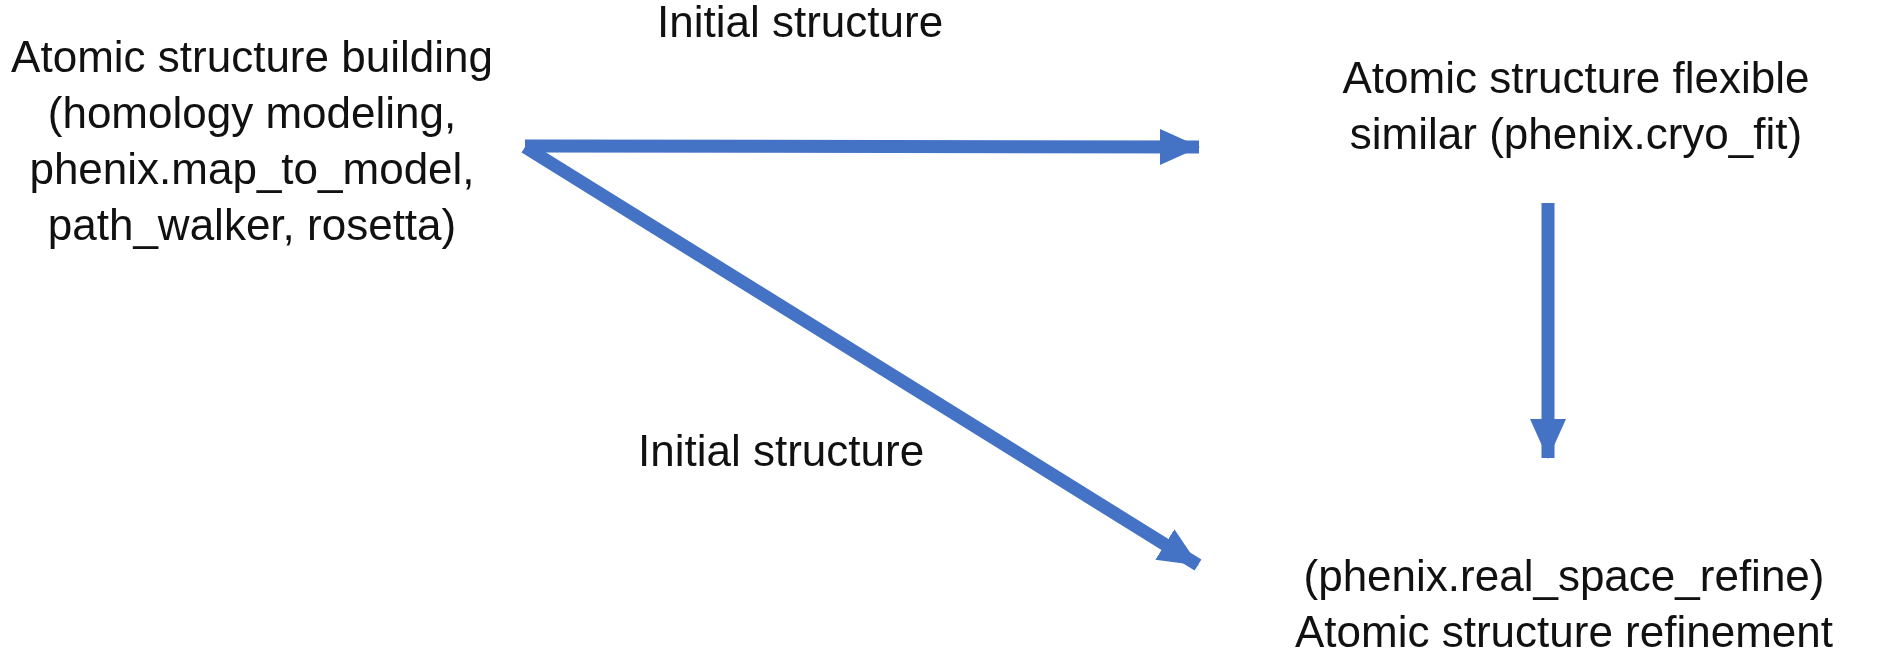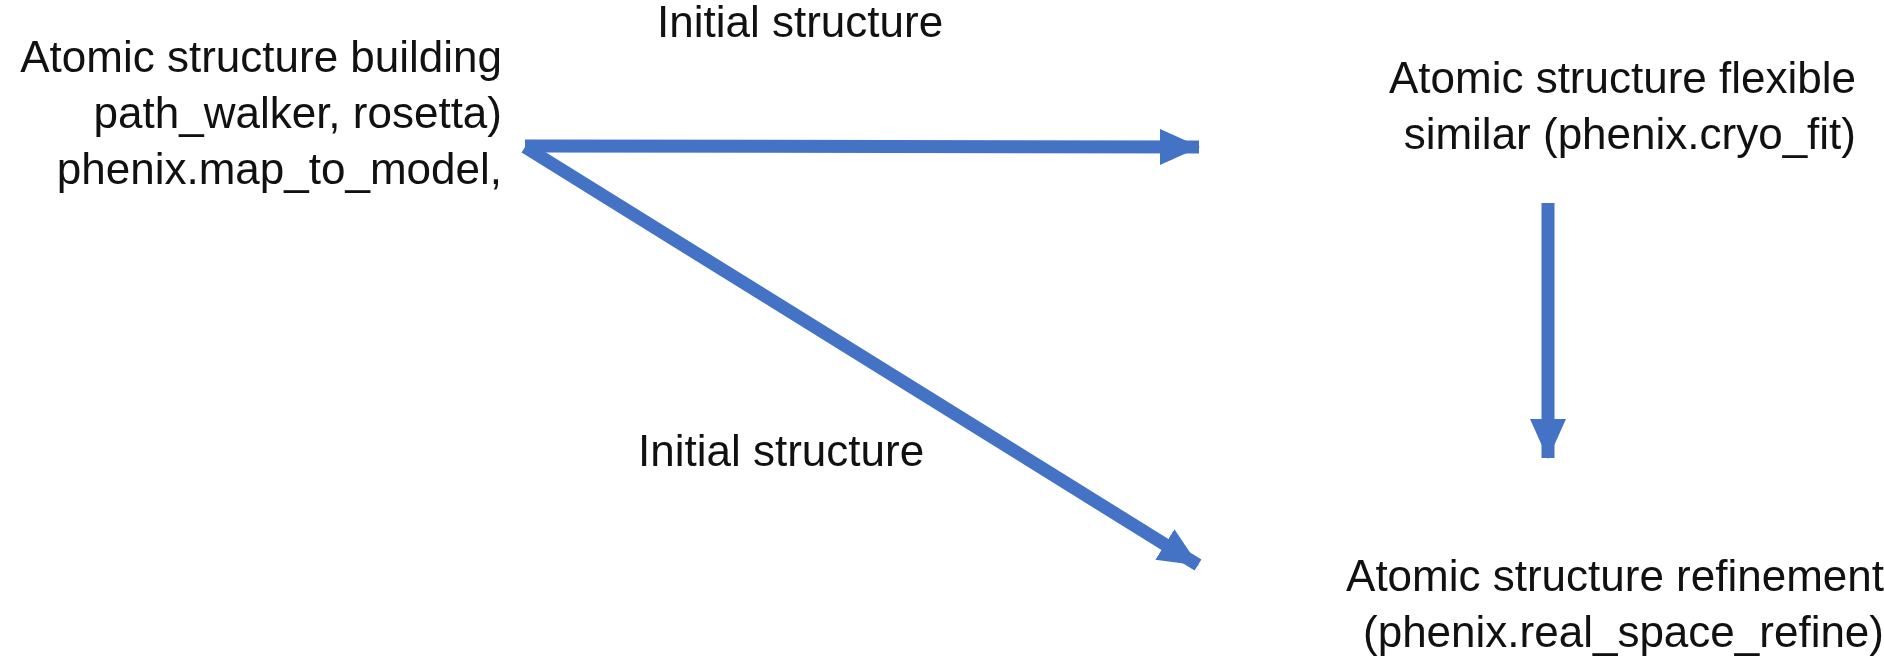--- a/index.html
+++ b/index.html
@@ -22,21 +22,21 @@
     top: 0;
     width: 1884px;
     height: 662px;
   }
   .txt {
     position: absolute;
     font-size: 44px;
     line-height: 56px;
     white-space: nowrap;
   }
-  .center { text-align: right; }
+  .center { text-align: center; }
   .left   { text-align: left; }
   .it     { }
   
   .node-building   { left: 2px;    top: 29px;  width: 500px; }
   .label-different { left: 657px;  top: -6px;  }
   .node-flexible   { left: 1296px; top: 23px;  width: 560px; margin-top: 27px; }
   .label-similar   { left: 638px;  top: 423px; }
   .node-refine     { left: 1244px; top: 548px; width: 640px; }
 </style>
 </head>
@@ -50,35 +50,36 @@
         <path d="M0,0 L40,18 L0,36 Z" fill="#4472C4"></path>
       </marker>
     </defs>
     <line x1="525" y1="146" x2="1199" y2="147" stroke-width="13" marker-end="url(#ah)" stroke="#4472C4"></line>
     <line x1="525" y1="147" x2="1198" y2="565" stroke-width="13" marker-end="url(#ah)" stroke="#4472C4"></line>
     <line x1="1548" y1="203" x2="1548" y2="458" stroke-width="13" marker-end="url(#ah)" stroke="#4472C4"></line>
   </svg>
 
   <div class="txt center node-building">
     <div>Atomic structure building</div>
+    <div>(homology modeling,</div>
+    <div class="it">phenix.map_to_model,</div>
     <div class="it">path_walker, rosetta)</div>
-    <div class="it">phenix.map_to_model,</div>
   </div>
 
   <div class="txt left label-different">
     <div>Initial structure</div>
   </div>
 
   <div class="txt center node-flexible">
     <div>Atomic structure flexible</div>
     <div><span>similar (</span><span class="it">phenix.cryo_fit</span><span>)</span></div>
   </div>
 
   <div class="txt left label-similar">
     <div>Initial structure</div>
   </div>
 
   <div class="txt center node-refine">
+    <div><span>(</span><span class="it">phenix.real_space_refine</span><span>)</span></div>
     <div>Atomic structure refinement</div>
-    <div><span>(</span><span class="it">phenix.real_space_refine</span><span>)</span></div>
   </div>
 
 </div>
 
 </body></html>

